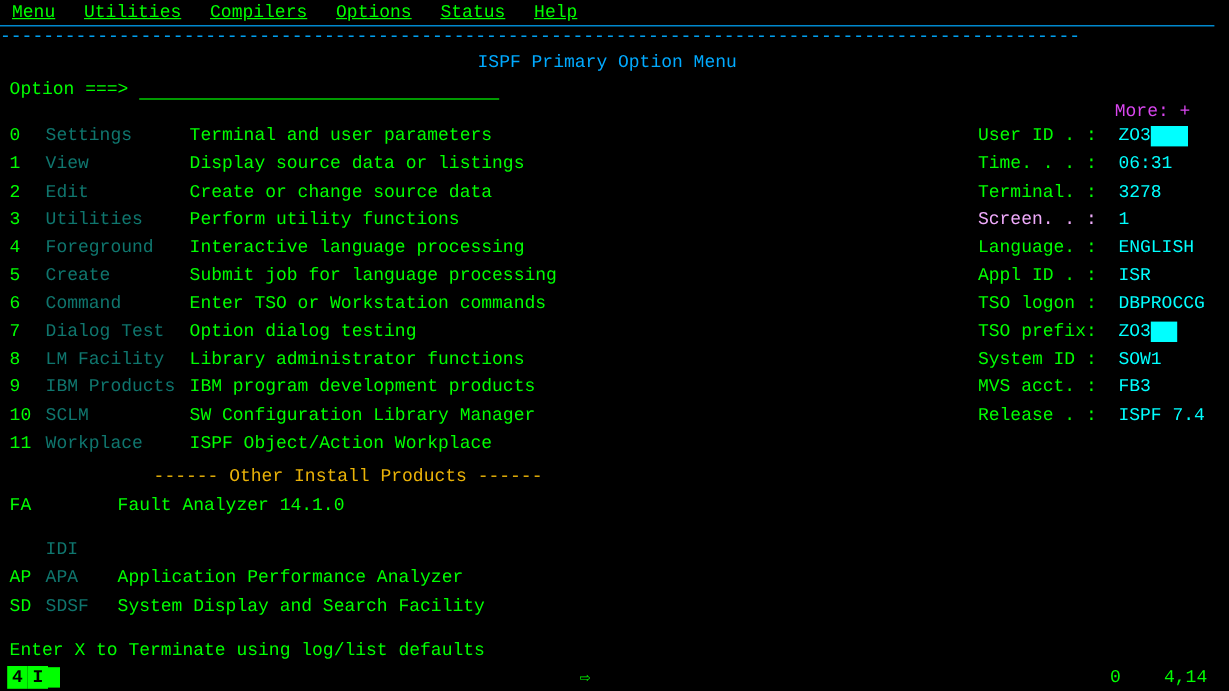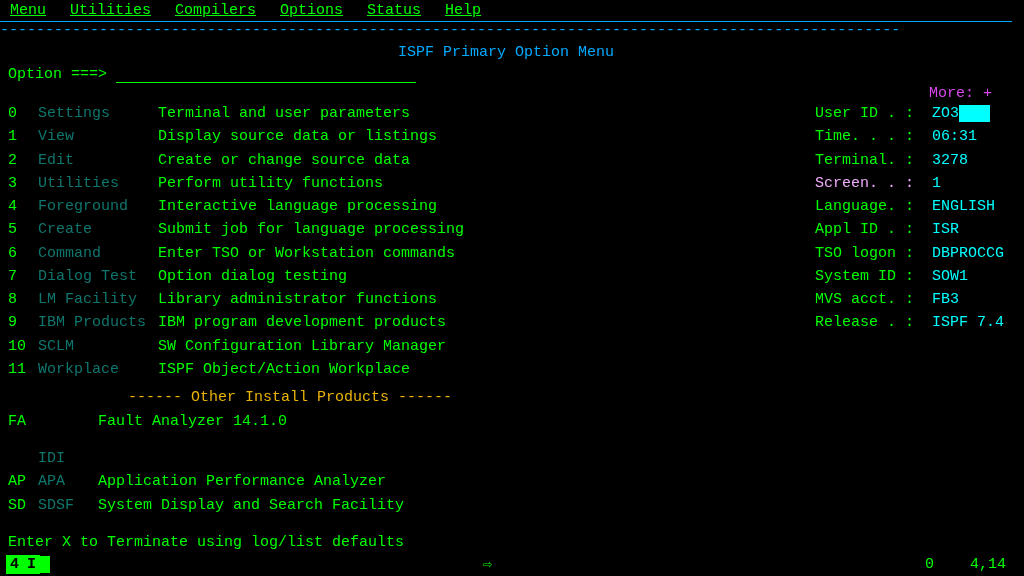--- a/index.html
+++ b/index.html
@@ -240,20 +240,24 @@
         <span style="color:#00ff00;">Language. :</span>
         &nbsp;<span style="color:#00ffff;">ENGLISH</span>
       </div>
       <div style="line-height:1.55;">
         <span style="color:#00ff00;">Appl ID . :</span>
         &nbsp;<span style="color:#00ffff;">ISR</span>
       </div>
       <div style="line-height:1.55;">
         <span style="color:#00ff00;">TSO logon :</span>
         &nbsp;<span style="color:#00ffff;">DBPROCCG</span>
+      </div>
+      <div style="line-height:1.55;">
+        <span style="color:#00ff00;">TSO prefix:</span>
+        &nbsp;<span style="color:#00ffff;">ZO3</span><span style="background:#00ffff;color:#000;padding:0 2px;">&nbsp;&nbsp;</span>
       </div>
       <div style="line-height:1.55;">
         <span style="color:#00ff00;">System ID :</span>
         &nbsp;<span style="color:#00ffff;">SOW1</span>
       </div>
       <div style="line-height:1.55;">
         <span style="color:#00ff00;">MVS acct. :</span>
         &nbsp;<span style="color:#00ffff;">FB3</span>
       </div>
       <div style="line-height:1.55;">

